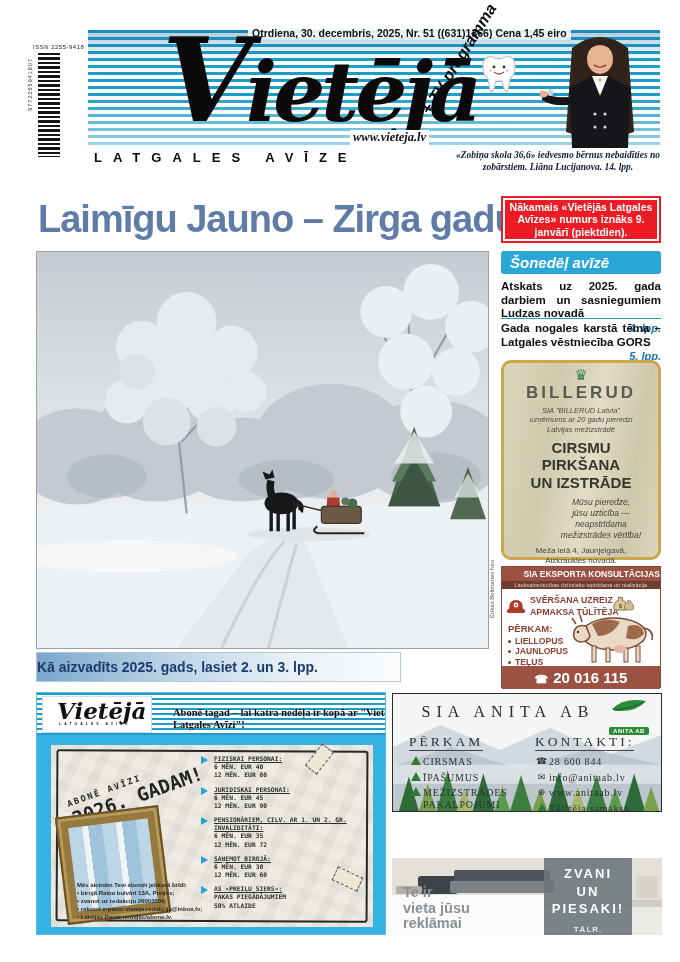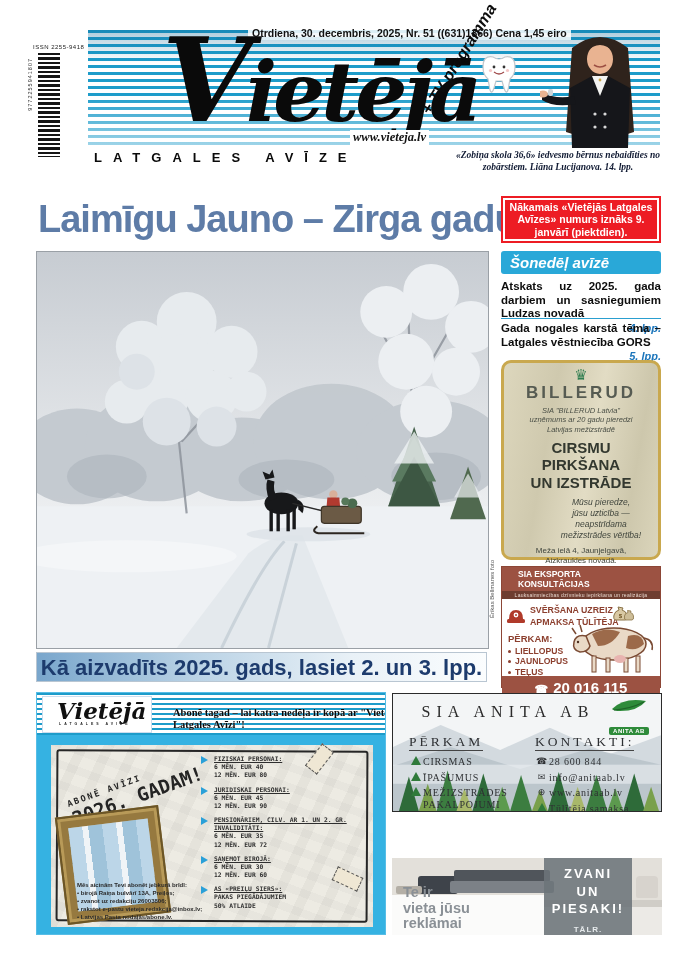--- a/index.html
+++ b/index.html
@@ -55,34 +55,34 @@
      border-radius:10px;background:linear-gradient(100deg,#ddd7bd 0%,#cfc9ae 30%,#e2dcc4 55%,#cdc7ac 80%,#dbd5bb 100%);
      text-align:center;color:#3f443c;padding-top:4px;}
   .bl-crown{font-size:15px;color:#2e7d4f;line-height:1;}
   .bl-brand{font-size:17px;letter-spacing:3px;color:#565b52;font-weight:bold;margin-top:1px;}
   .bl-sub{font-size:7.5px;font-style:italic;color:#4a4f46;line-height:1.25;margin-top:3px;}
   .bl-title{font-size:15px;font-weight:800;color:#33382f;line-height:1.15;margin-top:5px;}
   .bl-body{font-size:8.5px;font-style:italic;line-height:1.3;margin-top:6px;padding-left:40px;}
   .bl-addr{font-size:8px;line-height:1.3;margin-top:5px;}
 
   .cattle{left:501px;top:566px;width:160px;height:122px;box-sizing:border-box;border:1.5px solid #8c4636;background:#fff;}
-  .ct-head{background:#9c5242;color:#fff;font-weight:bold;font-size:8.5px;text-align:left;padding:2px 16px;}
+  .ct-head{background:#9c5242;color:#fff;font-weight:bold;font-size:8.5px;text-align:right;padding:2px 0;}
   .ct-sub{background:#6e3d30;color:#e9d9d0;font-size:5px;text-align:center;padding:1px 0;letter-spacing:.3px;}
   .ct-body{position:relative;height:77px;}
   .ct-line{position:absolute;left:28px;top:6px;font-size:8.8px;font-weight:800;color:#8c3f2e;line-height:1.35;}
   .ct-buy{position:absolute;left:6px;top:34px;font-size:9.5px;font-weight:800;color:#8c3f2e;}
   .ct-items{position:absolute;left:6px;top:47px;font-size:8.6px;font-weight:800;color:#8c3f2e;line-height:1.22;}
   .ct-items div::before{content:"";display:inline-block;width:3px;height:3px;background:#8c3f2e;border-radius:50%;margin:0 4px 1px 0;}
   .ct-phone{background:#9c5242;color:#fff;font-weight:800;font-size:15px;text-align:center;padding:3px 0;}
   .ct-phone .ic{font-size:11px;margin-right:5px;}
 
   
-  .banner{left:36px;top:652px;width:451px;height:30px;box-sizing:border-box;border:1px solid #b9c6d2;
+  .banner{left:36px;top:652px;width:365px;height:30px;box-sizing:border-box;border:1px solid #b9c6d2;
      background:linear-gradient(90deg,#79a6cc 0%,#b9d2e5 35%,#e9f1f7 70%,#fbfdfe 100%);
-     color:#1d3b6d;font-weight:800;font-size:22px;line-height:29px;text-align:center;}
+     color:#1d3b6d;font-weight:800;font-size:14px;line-height:29px;text-align:left;}
 
   
   .sub-ad{left:36px;top:692px;width:350px;height:243px;box-sizing:border-box;border:1px solid #57bde6;background:#35b2e2;overflow:hidden;}
   .sub-top{position:relative;height:42px;background:repeating-linear-gradient(180deg,#1d9cca 0 2px,#ffffff 2px 5px);}
   .sub-logo-box{position:absolute;left:5px;top:3px;width:108px;height:35px;background:#fff;border:1px solid #cde;}
   .sub-logo{font-family:"DejaVu Serif",serif;font-style:italic;font-weight:bold;font-size:23px;line-height:1;margin:2px 0 0 14px;}
   .sub-logo-tag{font-size:3.5px;letter-spacing:3px;font-weight:bold;margin-left:16px;color:#222;}
   .sub-head{position:absolute;left:116px;top:14px;width:230px;font-family:"Liberation Serif",serif;
      font-weight:bold;font-size:10.5px;line-height:1.1;color:#0a0a0a;text-shadow:0 0 1px #fff;padding-left:20px;}
   .paper{position:absolute;left:14px;top:52px;width:322px;height:182px;background:#edebe3;

